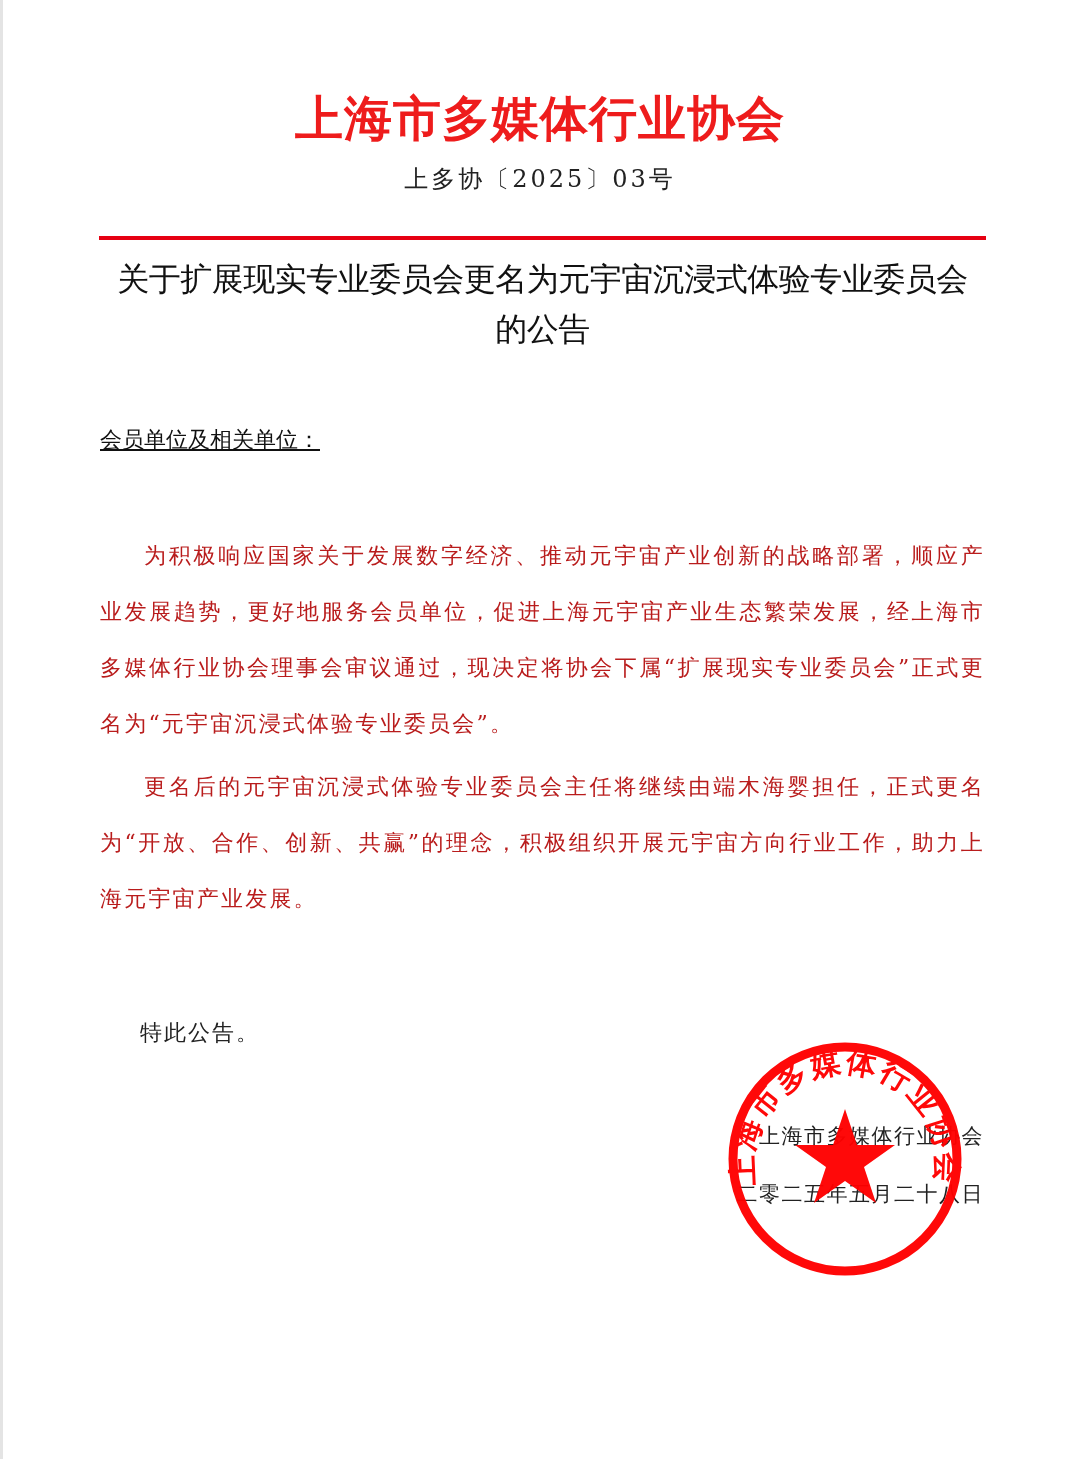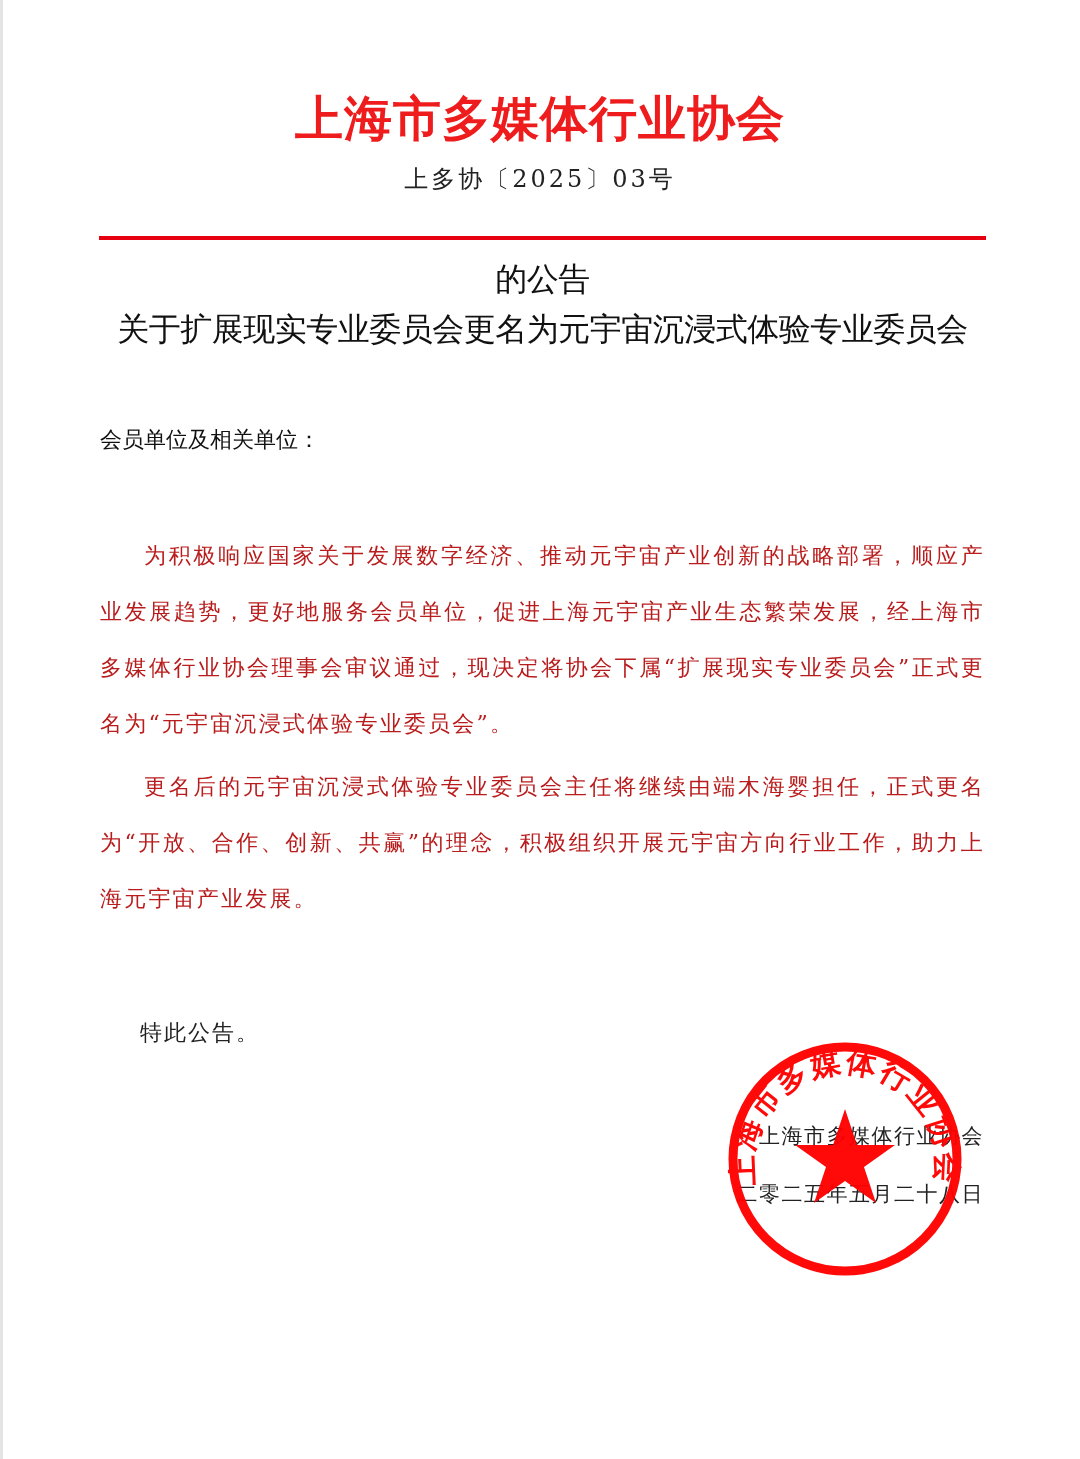--- a/index.html
+++ b/index.html
@@ -18,21 +18,21 @@
       font-size: 24px; letter-spacing: 3px; color: #222; line-height: 34px;
     }
     .red-rule { position: absolute; left: 99px; top: 236px; width: 887px; height: 4px; background: #e60012; }
     .headline {
       position: absolute; left: 95px; width: 895px; top: 254px; text-align: center;
       font-family: "DejaVu Sans", "Liberation Sans", sans-serif; font-size: 32px;
       line-height: 50px; color: #111; letter-spacing: -0.5px;
     }
     .salutation {
       position: absolute; left: 100px; top: 424px; font-family: "DejaVu Sans", "Liberation Sans", sans-serif;
-      font-size: 22px; line-height: 32px; color: #111;
+      font-size: 22px; line-height: 32px; color: #111; text-decoration: underline;
     }
     .para {
       position: absolute; left: 100px; width: 885px; font-size: 22px; line-height: 56px;
       color: #b91c1c; text-align: justify; text-indent: 44px; letter-spacing: 2.2px;
     }
     .p1 { top: 528px; }
     .p2 { top: 759px; }
     .closing {
       position: absolute; left: 140px; top: 1000px; font-size: 22px; letter-spacing: 2px; line-height: 40px; color: #222; margin-top: 13px;
     }
@@ -47,22 +47,22 @@
 </head>
 <body>
 
 <div class="left-edge"></div>
 
 <div class="org-title">上海市多媒体行业协会</div>
 <div class="doc-number">上多协〔2025〕03号</div>
 <div class="red-rule"></div>
 
 <div class="headline">
+  <div>关于扩展现实专业委员会更名为元宇宙沉浸式体验专业委员会</div>
   <div>的公告</div>
-  <div>关于扩展现实专业委员会更名为元宇宙沉浸式体验专业委员会</div>
 </div>
 
 <div class="salutation">会员单位及相关单位：</div>
 
 <div class="para p1">为积极响应国家关于发展数字经济、推动元宇宙产业创新的战略部署，顺应产业发展趋势，更好地服务会员单位，促进上海元宇宙产业生态繁荣发展，经上海市多媒体行业协会理事会审议通过，现决定将协会下属“扩展现实专业委员会”正式更名为“元宇宙沉浸式体验专业委员会”。</div>
 <div class="para p2">更名后的元宇宙沉浸式体验专业委员会主任将继续由端木海婴担任，正式更名为“开放、合作、创新、共赢”的理念，积极组织开展元宇宙方向行业工作，助力上海元宇宙产业发展。</div>
 
 <div class="closing">特此公告。</div>
 
 <div class="sign-org">上海市多媒体行业协会</div>

